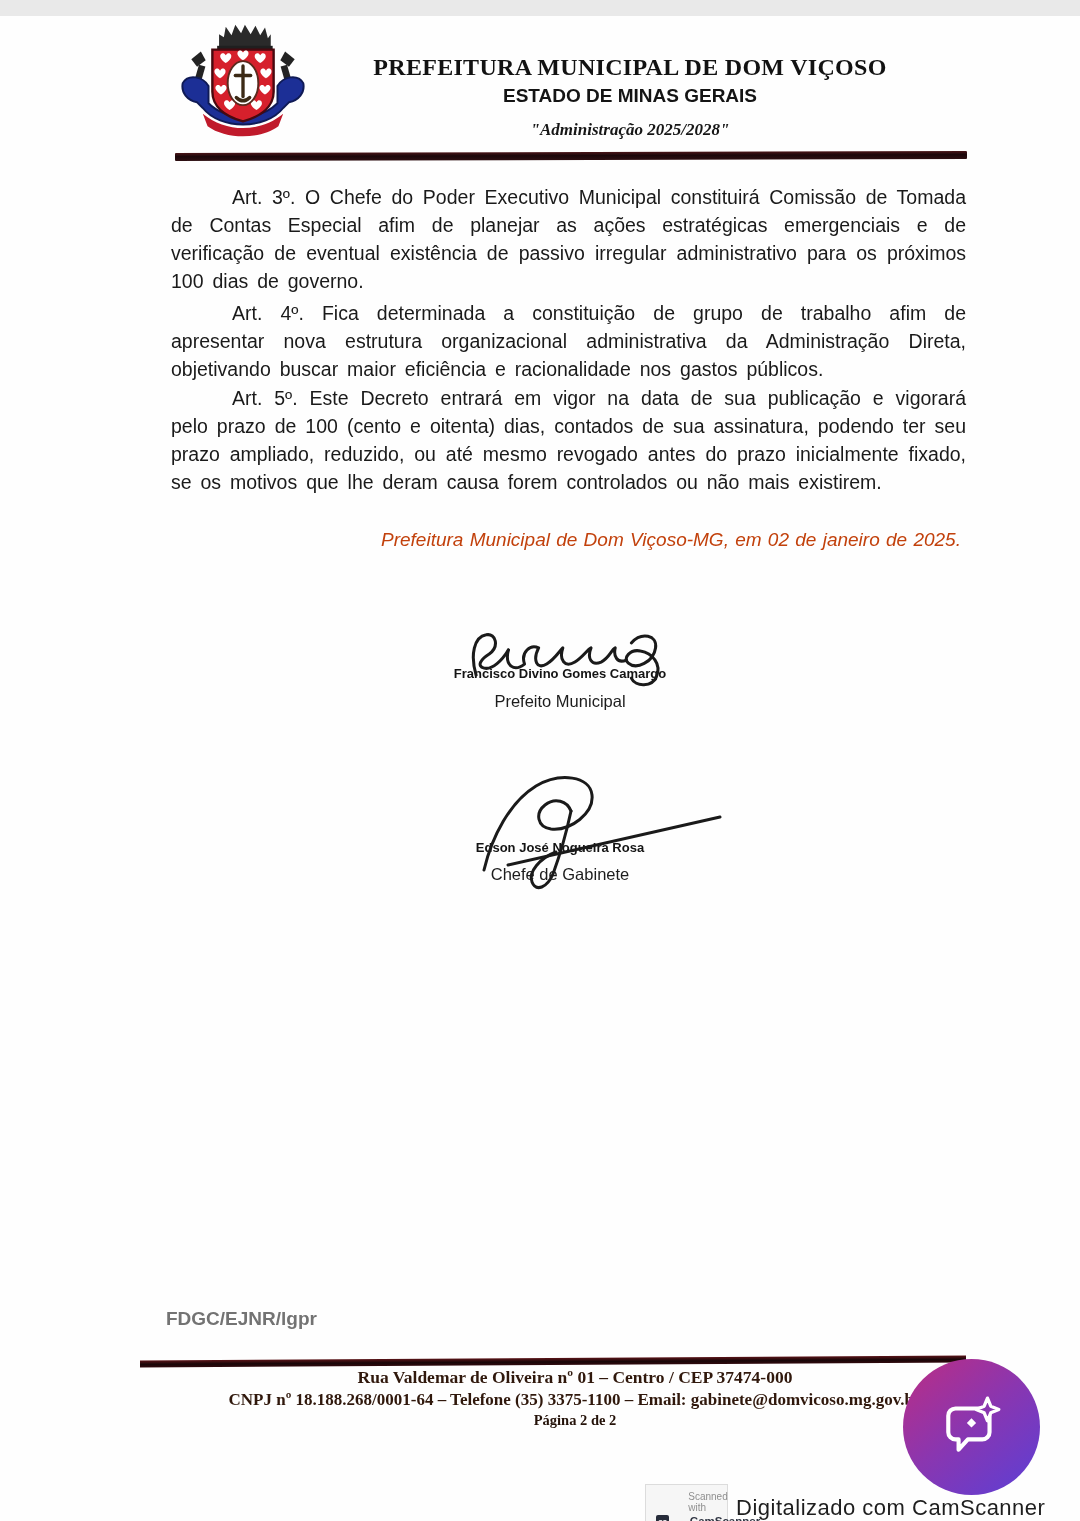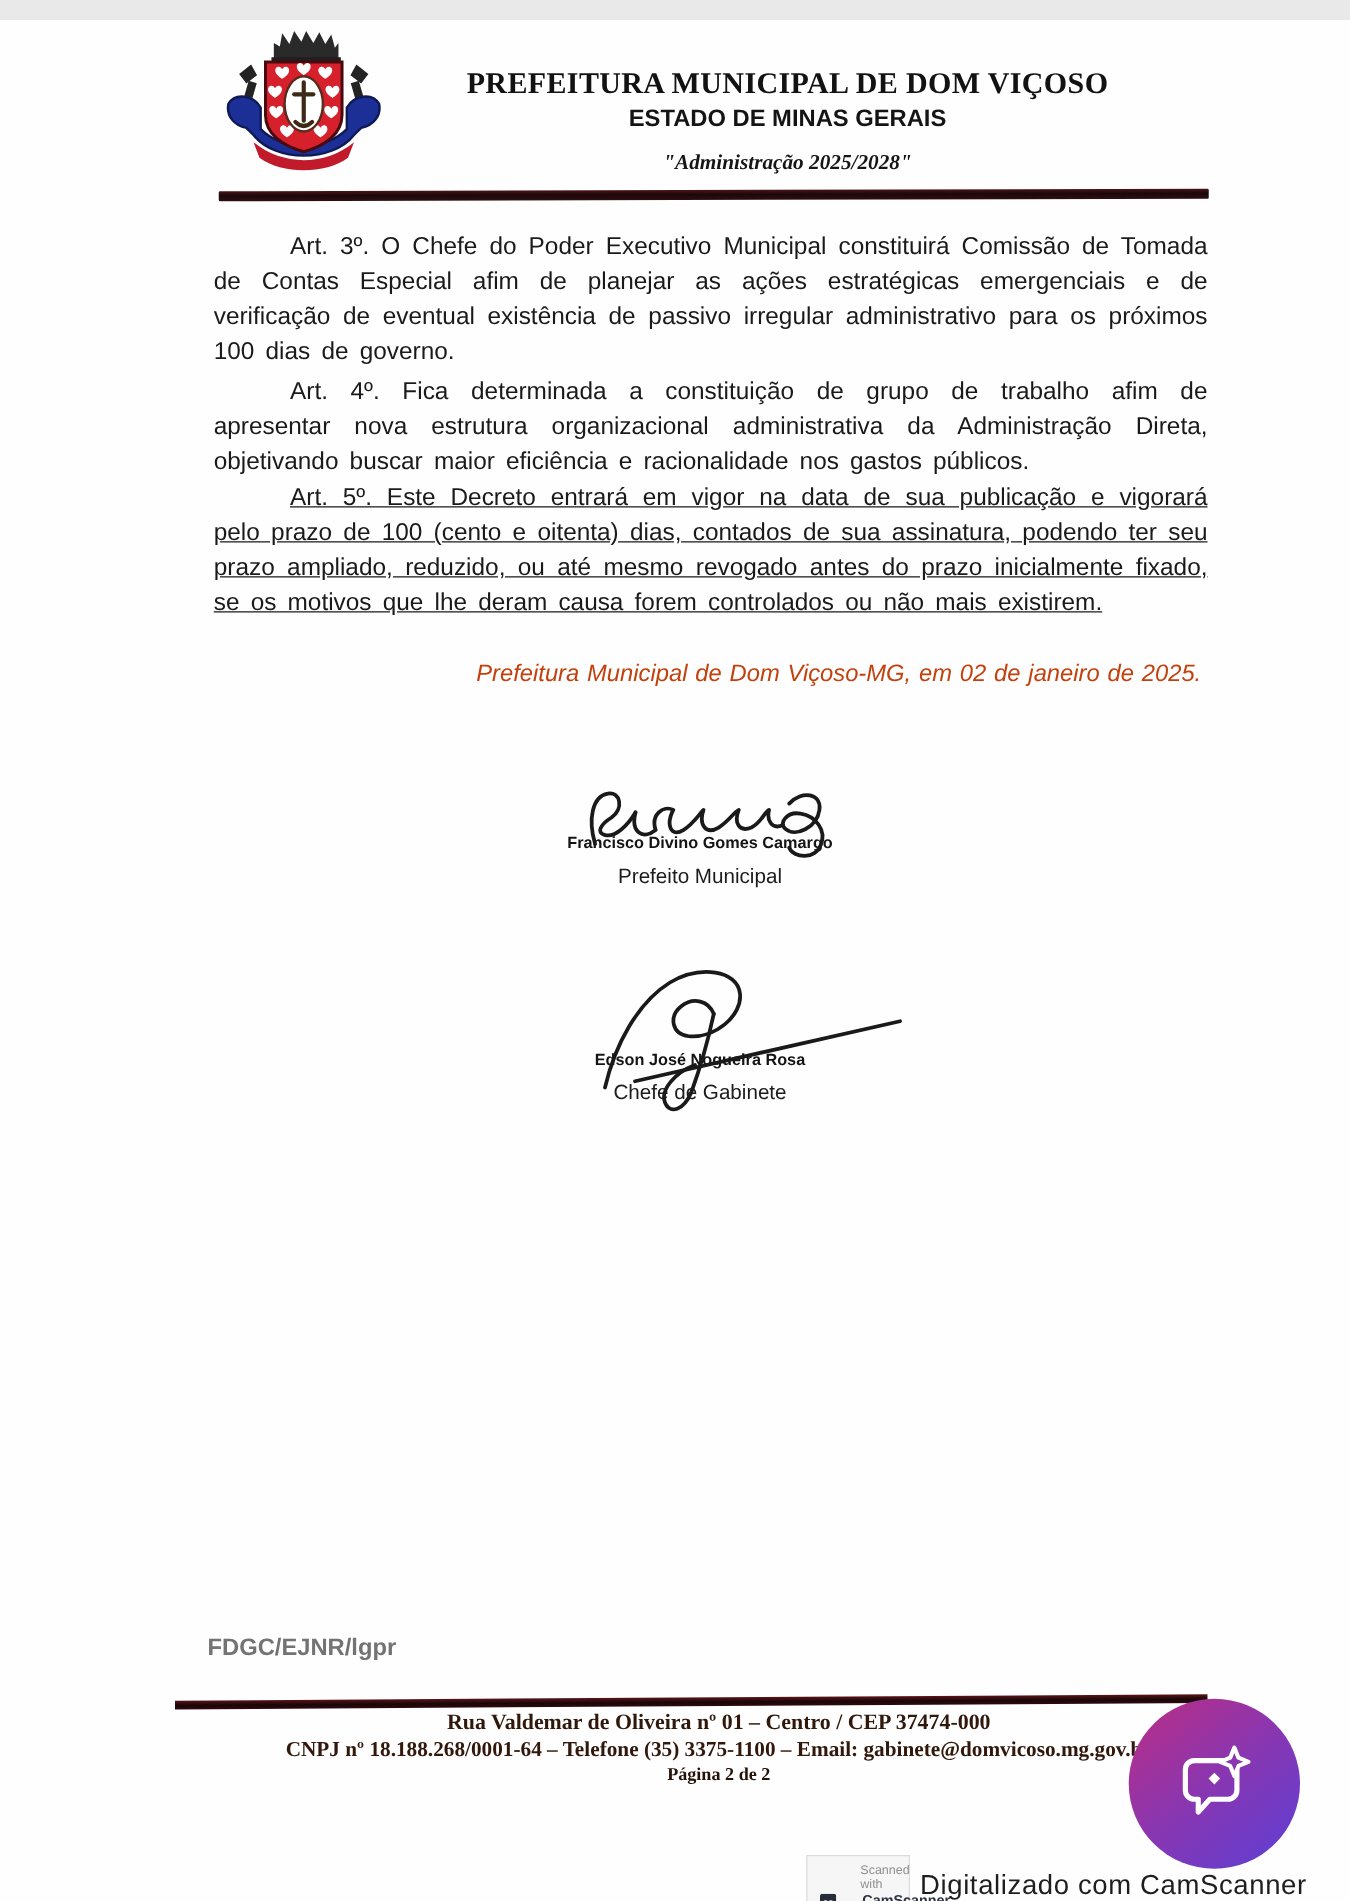--- a/index.html
+++ b/index.html
@@ -21,21 +21,21 @@
              font-family:"Liberation Serif", serif; font-weight:bold; font-style:italic;
              font-size:17px; color:#161616; }
   .rule-top { position:absolute; left:175px; top:136px; width:792px; height:8px;
               background:linear-gradient(#4a1518 0%, #1b070a 45%, #2e0f12 100%);
               transform:rotate(-0.15deg); border-radius:1px; }
 
   
   .para { position:absolute; left:171px; width:795px;
           font-size:19.5px; line-height:28px; color:#1a1a1a;
           text-align:justify; text-indent:61px; word-spacing:3.5px; }
-  .p1 { top:167px; } .p2 { top:283px; } .p3 { top:368px;text-decoration:underline; }
+  .p1 { top:167px; } .p2 { top:283px; } .p3 { top:368px; }
 
   .dateline { position:absolute; left:371px; top:513px; width:600px; text-align:center;
               font-style:italic; font-size:19px; color:#c2410c; word-spacing:1px; }
 
   
   .sig-scrawl1 { position:absolute; left:462px; top:604px; width:252px; height:72px; z-index:3; }
   .sig-scrawl2 { position:absolute; left:448px; top:756px; width:322px; height:120px; z-index:3; }
   .sig-name  { position:absolute; left:330px; width:460px; text-align:center;
                font-weight:bold; font-size:13px; color:#141414; z-index:2; }
   .sig-title { position:absolute; left:330px; width:460px; text-align:center;

